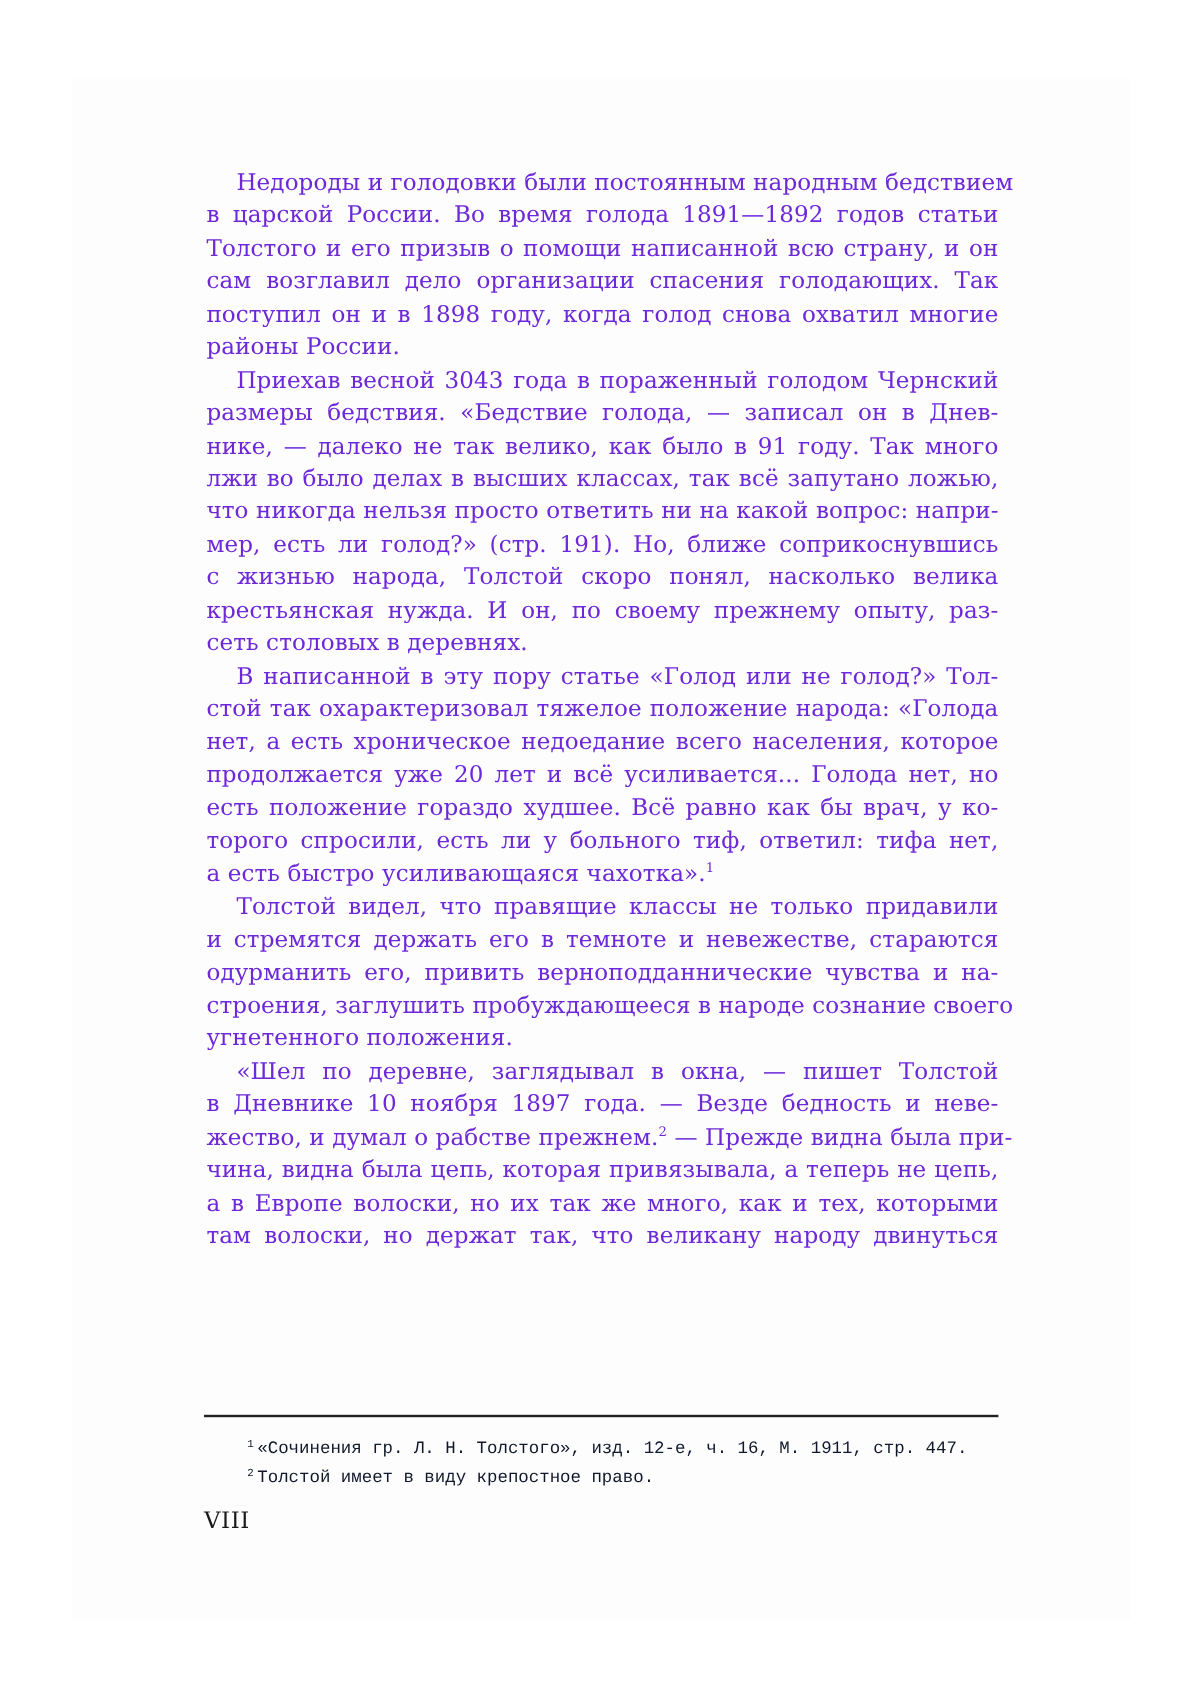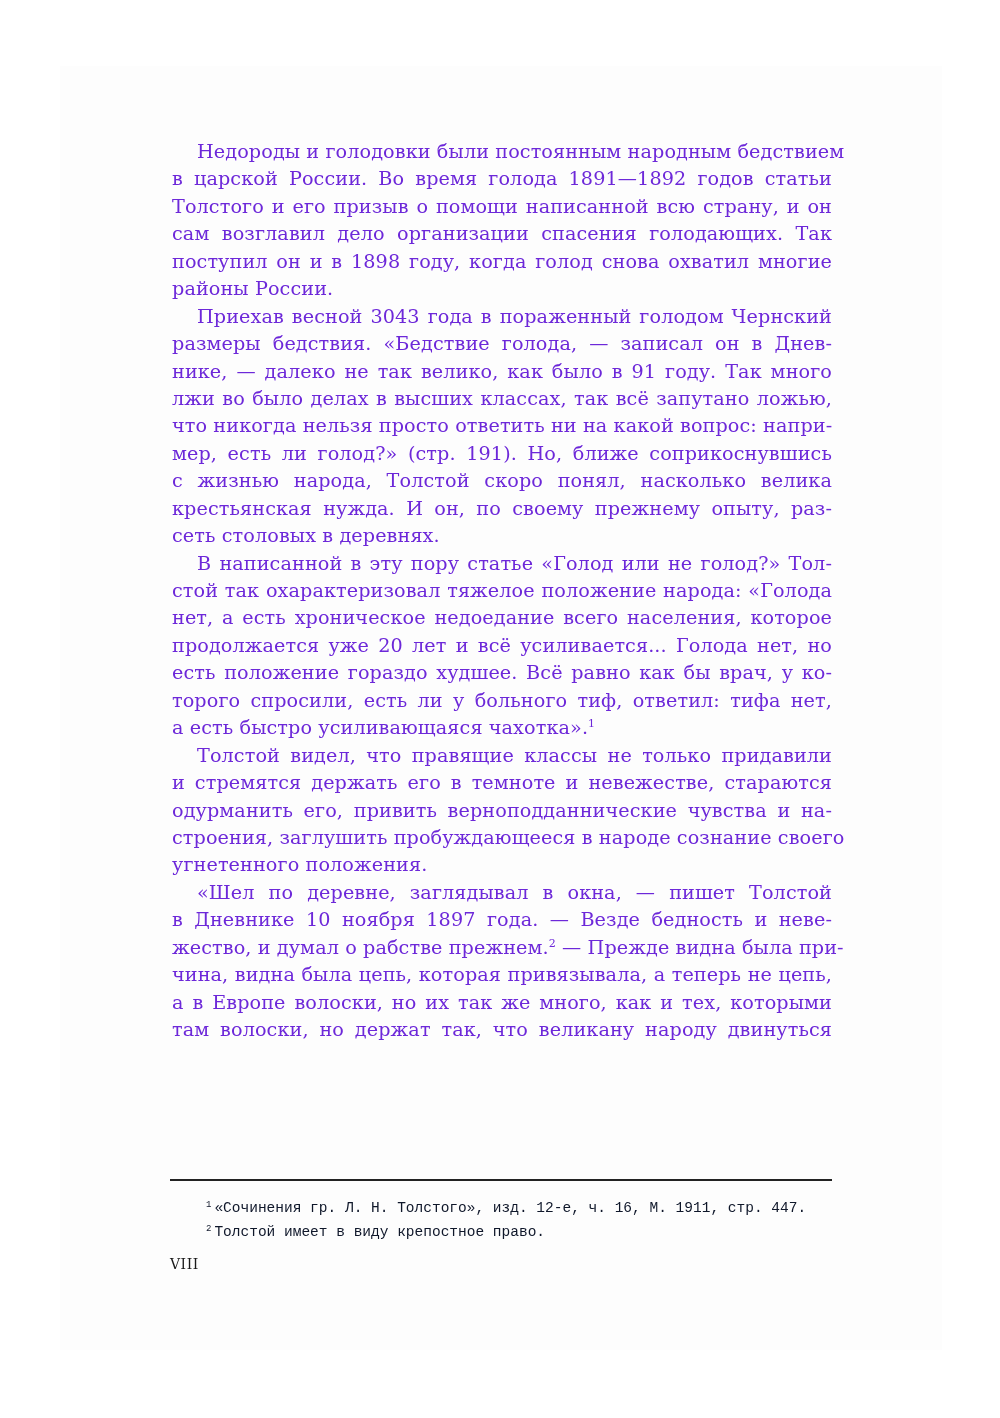--- a/index.html
+++ b/index.html
@@ -74,21 +74,21 @@
     .footnote sup {
       font-size: 9px;
       vertical-align: 5px;
       margin-right: 3px;
     }
     .page-number {
       position: absolute;
       left: 170px;
       top: 1256px;
       font-family: "DejaVu Serif", "Liberation Serif", serif;
-      font-size: 14px;
+      font-size: 19px;
       color: #1a1a1a;
       letter-spacing: 0.5px;
     }
   </style>
 </head>
 <body>
 
 <div class="page"></div>
 
 <div class="text-block">

